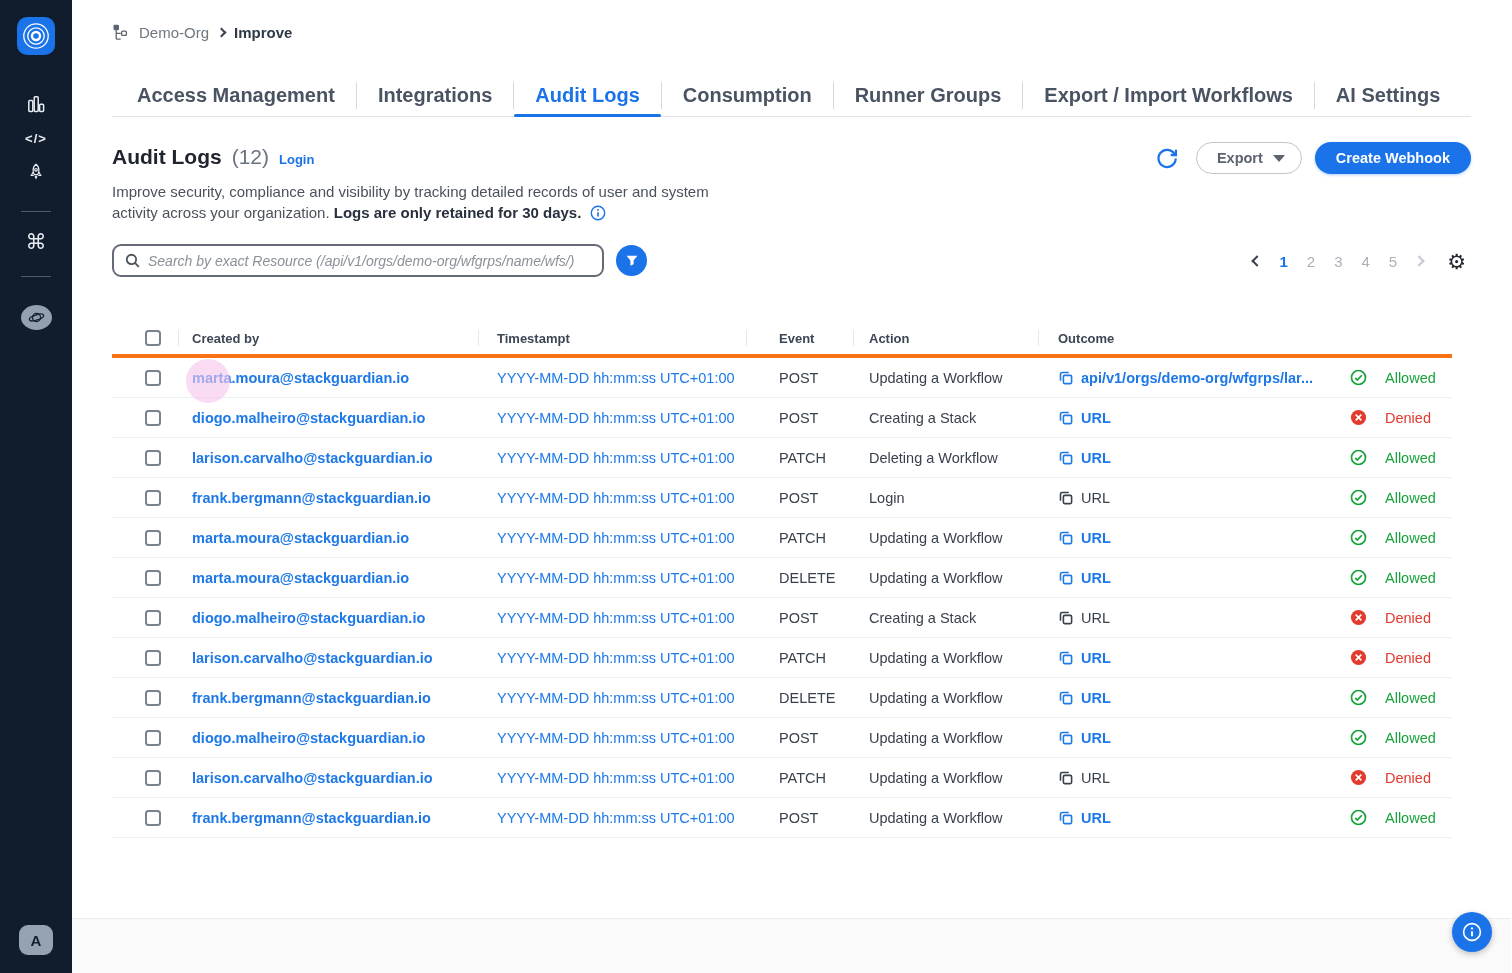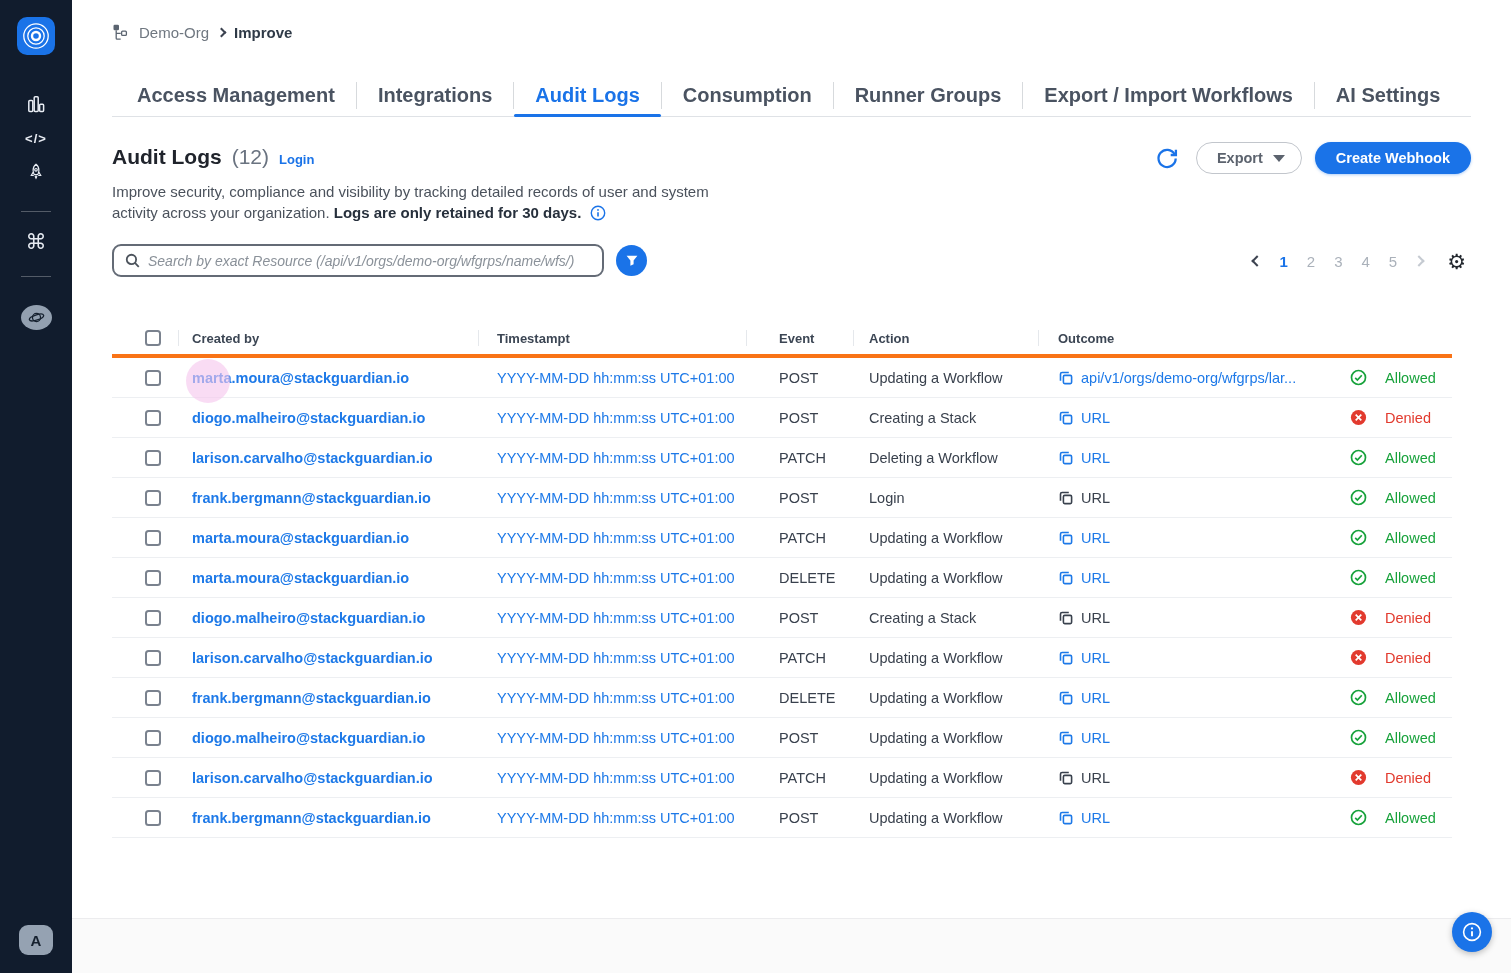--- a/index.html
+++ b/index.html
@@ -80,21 +80,21 @@
   .cell:nth-child(4){ padding-left:33px; }
   .cell:nth-child(5){ padding-left:16px; }
   .cell:nth-child(6){ padding-left:20px; }
   .thead .cell:nth-child(7){ padding-left:37px;margin-left:32px; }
   .trow .cell:nth-child(7){ padding-left:22px; }
   .checkbox{ display:block; width:16px; height:16px; border:2px solid #7a828e; border-radius:3.5px; background:#fff; cursor:pointer; }
   .created{ color:var(--link); font-weight:700; cursor:pointer; }
   .tstamp{ color:var(--link); }
   .plain-txt{ color:#39414d; }
   .res-cell{ display:flex; align-items:center; gap:7px; }
-  .res-cell.link{ color:var(--link); }
+  .res-cell.link{ color:var(--link);font-weight:bold; }
   .res-cell.plain{ color:#39414d; }
   .res-cell .res-label{ cursor:pointer; overflow:hidden; text-overflow:ellipsis; }
   .outcome{ display:flex; align-items:center; gap:18px; font-weight:500; }
   .outcome.allowed{ color:var(--allowed); }
   .outcome.denied{ color:var(--denied); }
   .hdr-res{ display:flex; align-items:center; gap:7px; }
 
   .footer-line{ position:absolute; left:0; right:0; top:918px; height:1px; background:#ececee; }
   .footer-area{ position:absolute; left:0; right:0; top:919px; bottom:0; background:#fafafa; }
   .help-fab{ position:absolute; left:1380px; top:912px; width:40px; height:40px; border-radius:50%; background:var(--accent); display:flex; align-items:center; justify-content:center; cursor:pointer; box-shadow:0 2px 6px rgba(0,0,0,.25); z-index:6; }

